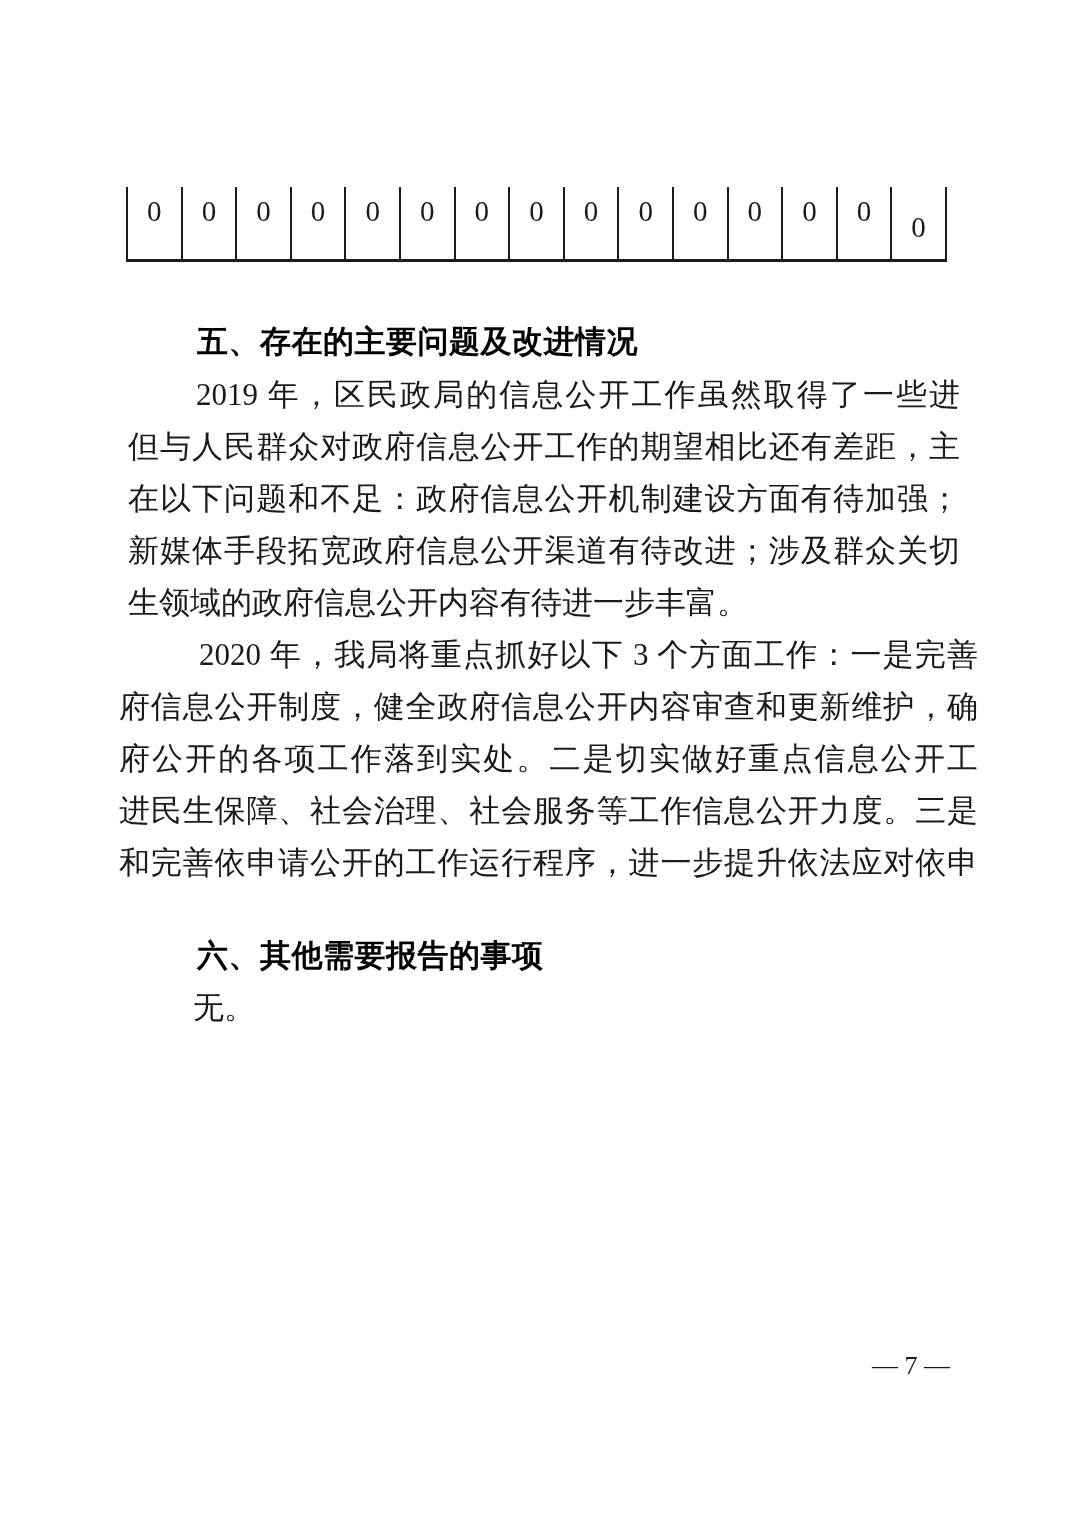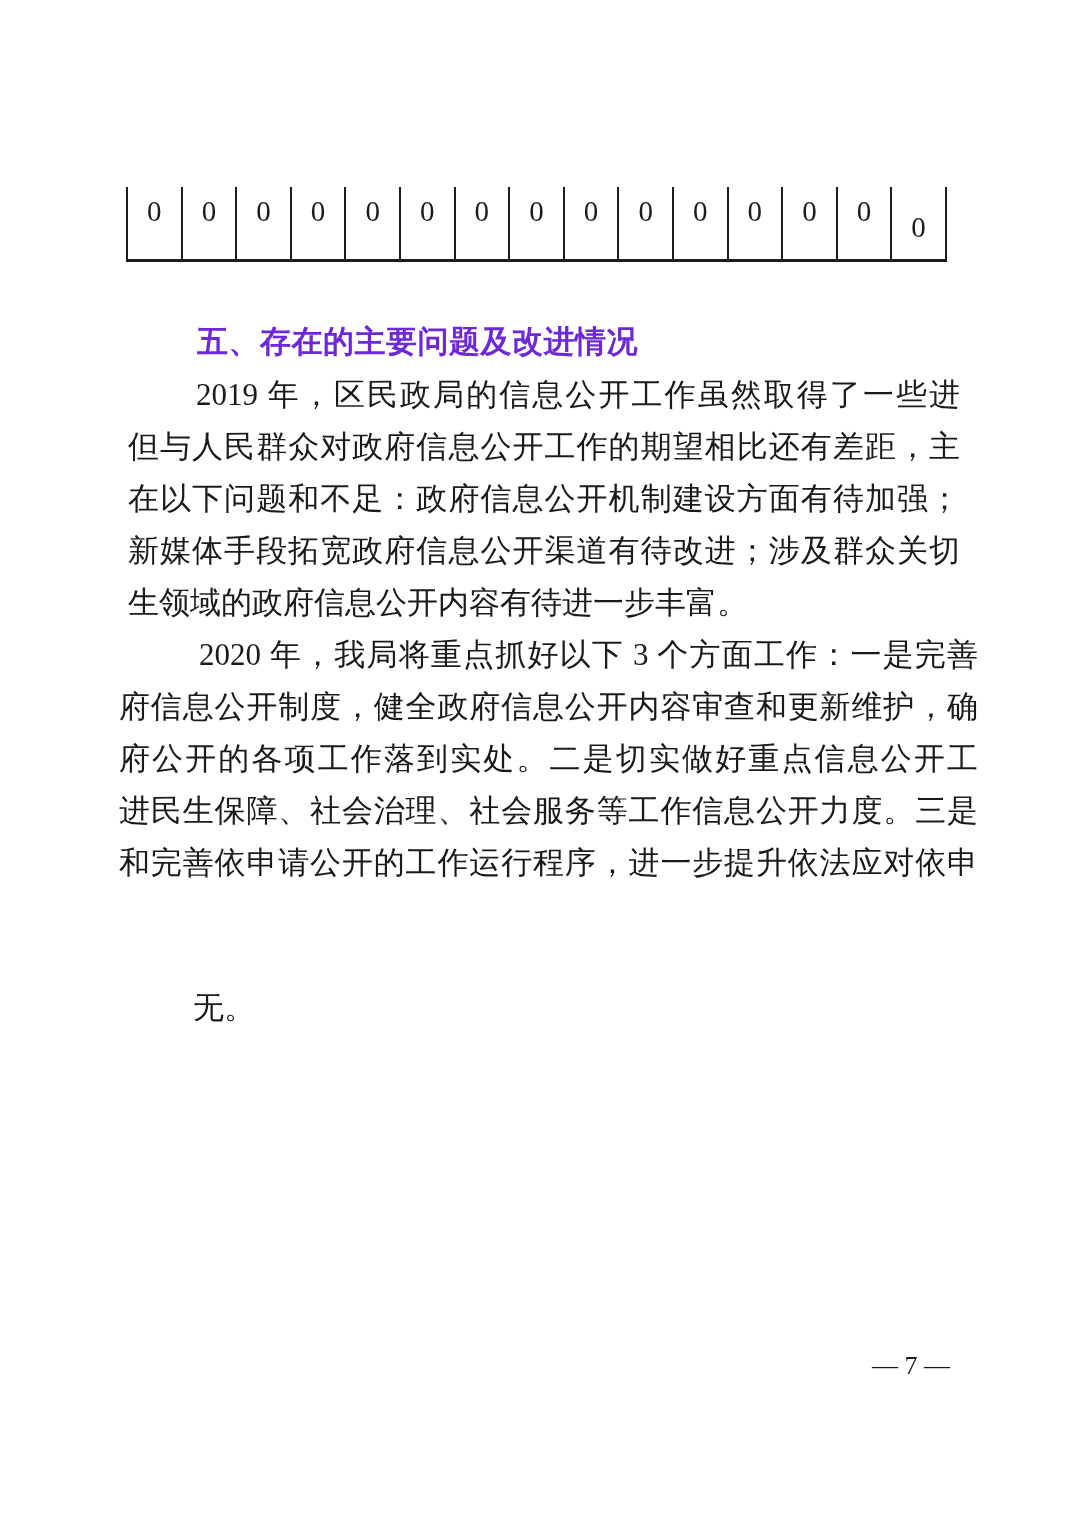--- a/index.html
+++ b/index.html
@@ -38,21 +38,21 @@
   .cell.low { padding-top: 24px; }
 
   
   .sec-heading {
     position: absolute;
     margin: 0;
     font-family: "Liberation Sans", "DejaVu Sans", sans-serif;
     font-weight: 700;
     font-size: 31px;
     line-height: 40px;
-    color: #6d28d9;
+    color: #000000;
     white-space: nowrap;
     letter-spacing: 0.5px;
   }
   #heading5 { left: 197px; top: 322px; }
   #heading6 { left: 197px; top: 936px; }
 
   
   .para { position: absolute; }
   .line {
     height: 52px;
@@ -124,18 +124,19 @@
   </div>
 
   <div id="para2020" class="para">
     <div class="line firstline">2020 年，我局将重点抓好以下 3 个方面工作：一是完善政</div>
     <div class="line">府信息公开制度，健全政府信息公开内容审查和更新维护，确保政</div>
     <div class="line">府公开的各项工作落到实处。二是切实做好重点信息公开工作，推</div>
     <div class="line">进民生保障、社会治理、社会服务等工作信息公开力度。三是规范</div>
     <div class="line">和完善依申请公开的工作运行程序，进一步提升依法应对依申请公</div>
   </div>
 
+  <h2 id="heading6" class="sec-heading">六、其他需要报告的事项</h2>
 
   <div id="none-line">无。</div>
 
   <div id="page-number">— 7 —</div>
 
 </div>
 
 </body></html>

